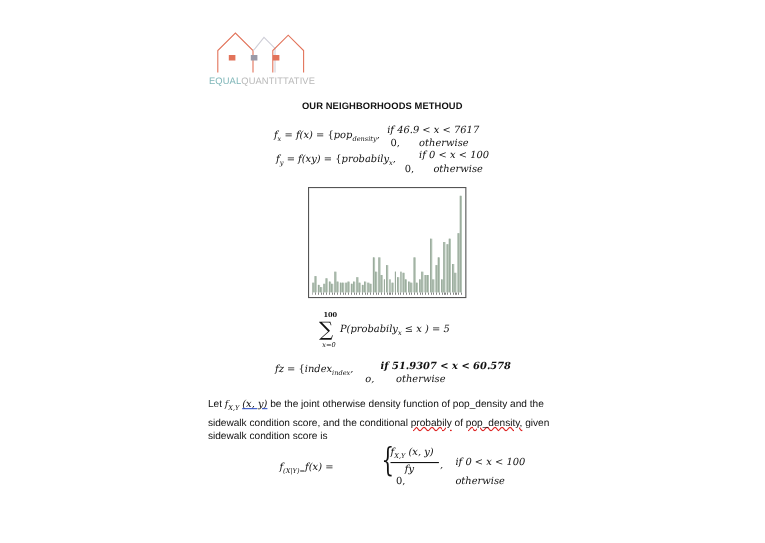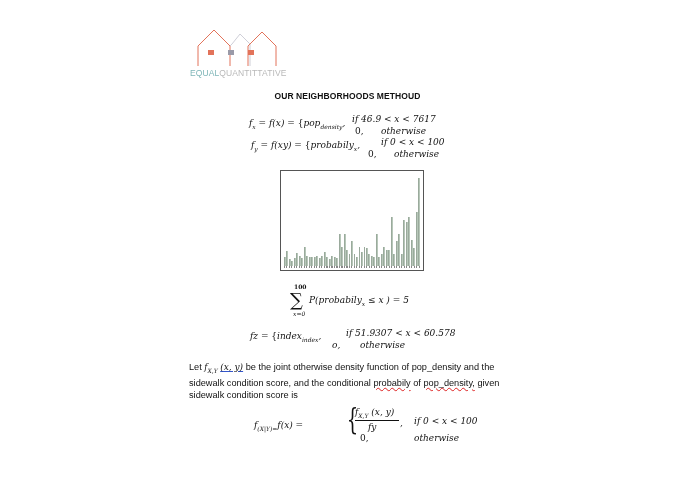--- a/index.html
+++ b/index.html
@@ -118,21 +118,21 @@
 <div class="abs math upright" style="left:294px; top:283px; font-size:6px; font-weight:bold;">100</div>
 <div class="abs math upright" style="left:290px; top:289px; font-size:18px;">∑</div>
 <div class="abs math" style="left:293px; top:310px; font-size:6px;">x=0</div>
 <div class="abs math" style="left:309px; top:295px;">
   <span>P(probabily</span><sub>x</sub><span> ≤ x ) = 5</span>
 </div>
 
 <div class="abs math" style="left:250px; top:331px;">
   <span>fz = </span><span class="brace">{</span><span>index</span><sub>index</sub>,
 </div>
-<div class="abs math" style="left:346px; top:328px;">if  51.9307 &lt; x &lt; 60.578</div>
+<div class="abs math" style="left:346px; top:328px;font-weight:bold;">if  51.9307 &lt; x &lt; 60.578</div>
 <div class="abs math" style="left:332px; top:340px;">o,</div>
 <div class="abs math" style="left:360px; top:340px;">otherwise</div>
 
 <div class="abs para">
   <span>Let </span><span class="math" style="font-size:8.5px;"><span>f</span><sub>X,Y</sub></span>
   <span class="math blueline">(x, y)</span><span> be the joint otherwise density function of pop_density and the sidewalk condition score, and the conditional </span><span class="squig">probabily</span><span> of </span><span class="squig">pop_density,</span><span> given sidewalk condition score is</span>
 </div>
 
 <div class="abs math" style="left:254px; top:420px;">
   <span>f</span><sub>(X|Y)=</sub><span>f(x) = </span>

